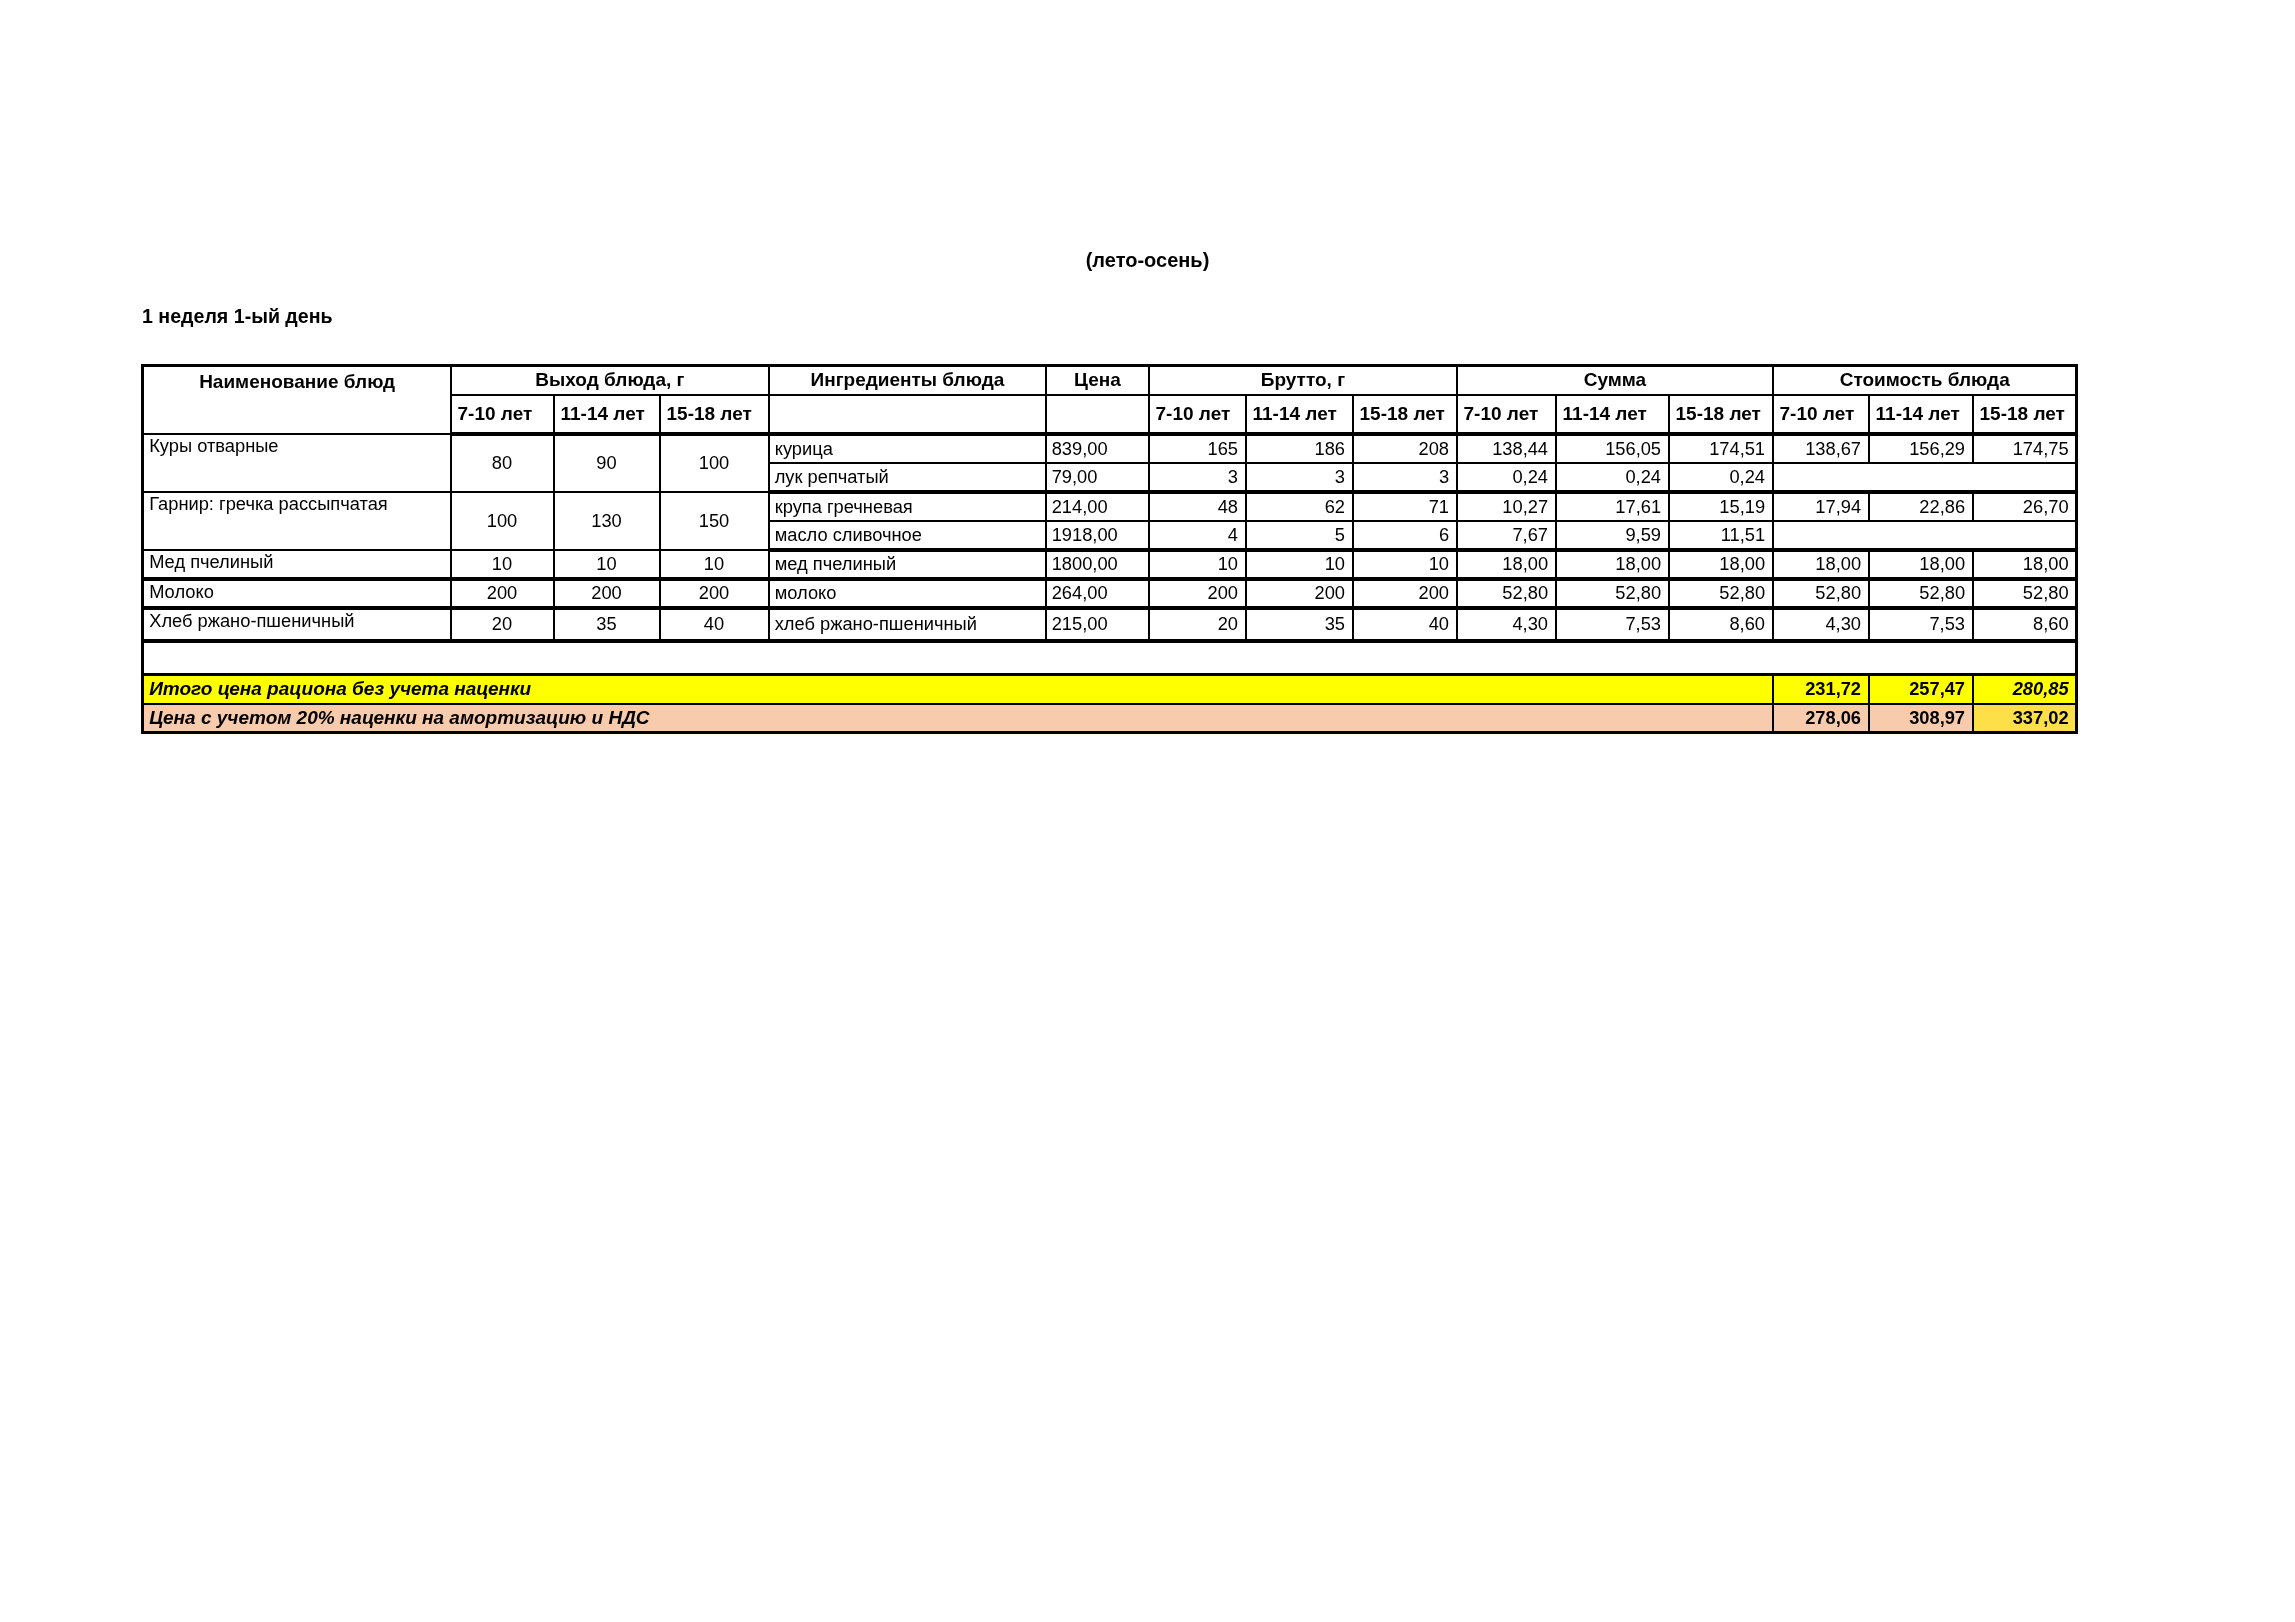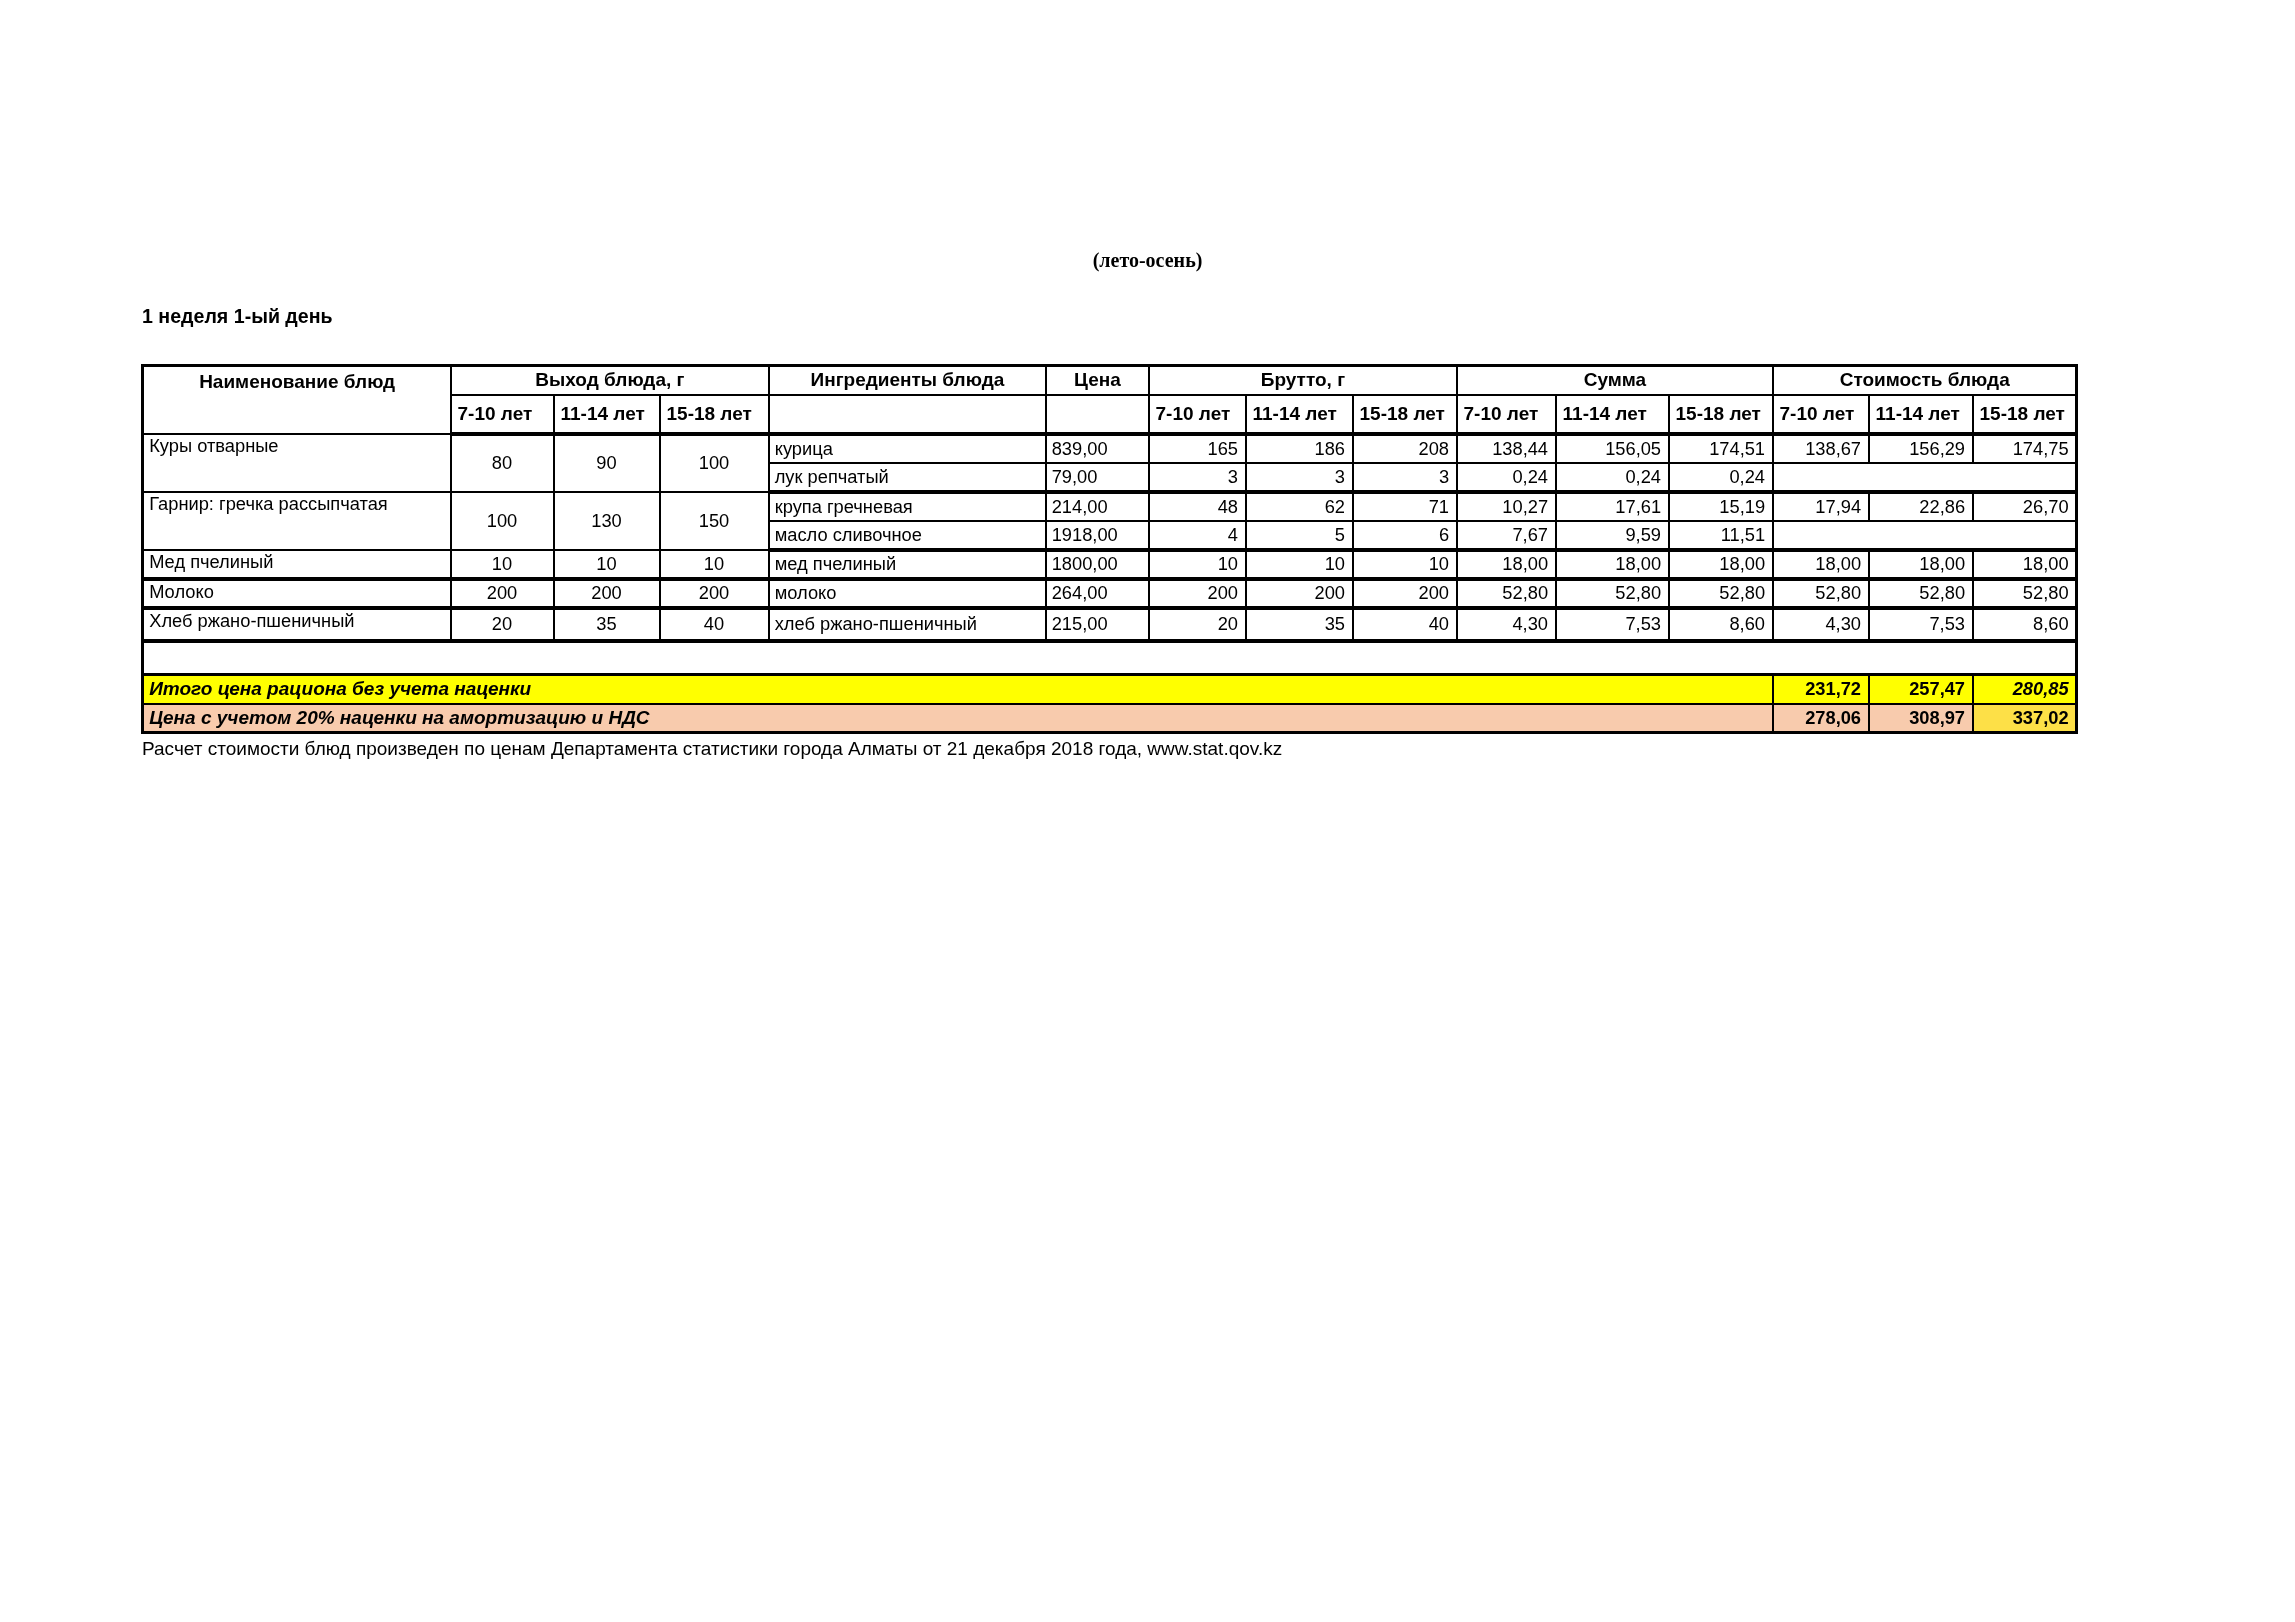--- a/index.html
+++ b/index.html
@@ -10,21 +10,21 @@
     font-family:"Liberation Sans",sans-serif;
     color:#000;
     overflow:hidden;
   }
   .title{
     position:absolute;top:211px;left:0;width:2295px;
     text-align:center;font-weight:bold;font-size:20px;line-height:23.6px;
   }
   .subtitle{
     position:absolute;top:249px;left:0;width:2295px;
-    text-align:center;font-weight:bold;font-size:20px;line-height:23.6px;font-family:Liberation Serif, serif;
+    text-align:center;font-weight:bold;font-size:20px;line-height:23.6px;
   }
   .week-label{
     position:absolute;top:305px;left:142px;
     font-weight:bold;font-size:19.6px;line-height:22px;
   }
   table.menu-table{
     position:absolute;top:364px;left:141px;
     width:1909px;
     border-collapse:collapse;
     table-layout:fixed;
@@ -245,16 +245,15 @@
 
       <tr class="r-total">
         <td class="total-label" colspan="12" style="background-color: rgb(248, 203, 173);">Цена с учетом 20% наценки на амортизацию и НДС</td>
         <td class="num" style="background-color: rgb(248, 203, 173);">278,06</td>
         <td class="num" style="background-color: rgb(248, 203, 173);">308,97</td>
         <td class="num" style="background-color: #fde047;">337,02</td>
       </tr>
     </tbody>
   </table>
 
-  <div class="footer-note">Расчет стоимости блюд произведен по ценам Департамента статистики города Алматы от 21 декабря 2018 года, www.stat.qov.kz</div>
 
 </div>
 
 
 </body></html>

